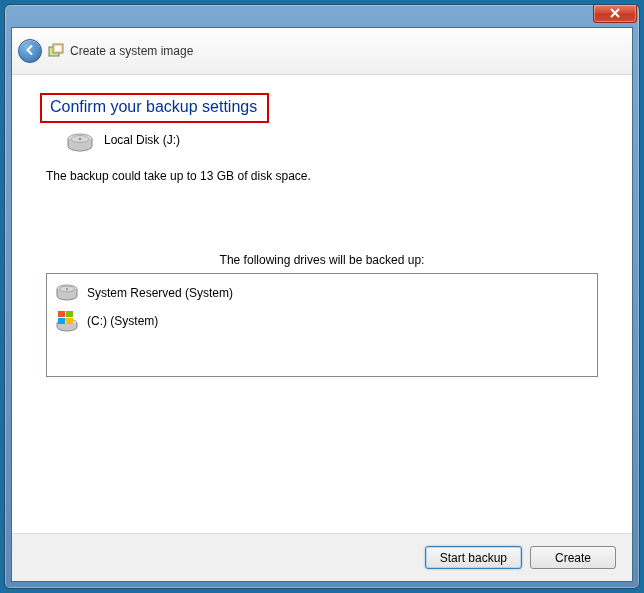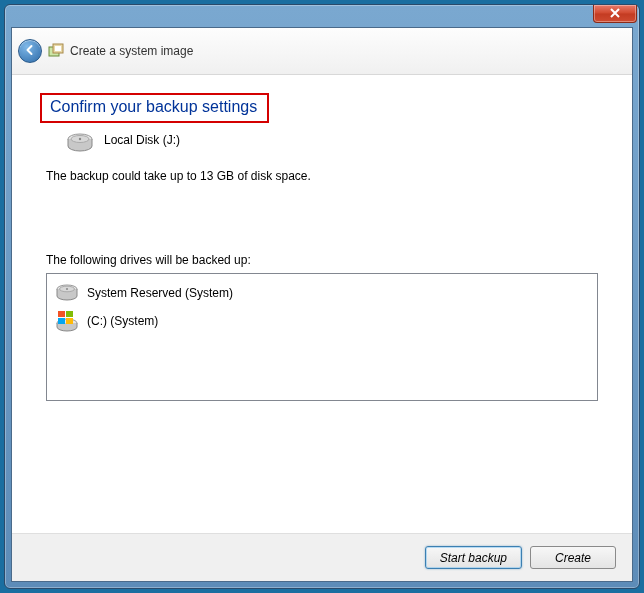--- a/index.html
+++ b/index.html
@@ -117,25 +117,26 @@
     .disk-icon {
       width: 28px; height: 20px;
     }
     .size-note {
       margin-top: 16px;
       font-size: 12px;
     }
     .drives-label {
       margin-top: 70px;
       font-size: 12px;
+      text-align: center;
     }
     .drives-box {
       border: 1px solid #828790;
       margin-top: 6px;
-      height: 128px;
+      height: 104px;
       padding: 6px 8px;
       background: #fff;
     }
     .drive-row {
       display: flex;
       align-items: center;
       gap: 8px;
       padding: 4px 0;
       font-size: 12px;
     }
@@ -152,21 +153,20 @@
     .btn {
       min-width: 86px;
       height: 23px;
       font-size: 12px;
       font-family: inherit;
       background: linear-gradient(to bottom, #f7f7f7, #e4e4e4);
       border: 1px solid #8a8a8a;
       border-radius: 3px;
       padding: 0 14px;
       cursor: default;
-      font-style: italic;
     }
     .btn.primary {
       border: 1px solid #3c7fb1;
       box-shadow: 0 0 2px rgba(60,127,177,0.6), inset 0 0 0 1px rgba(140,200,240,0.6);
     }
   </style>
 </head>
 <body>
 
 <div class="window">

